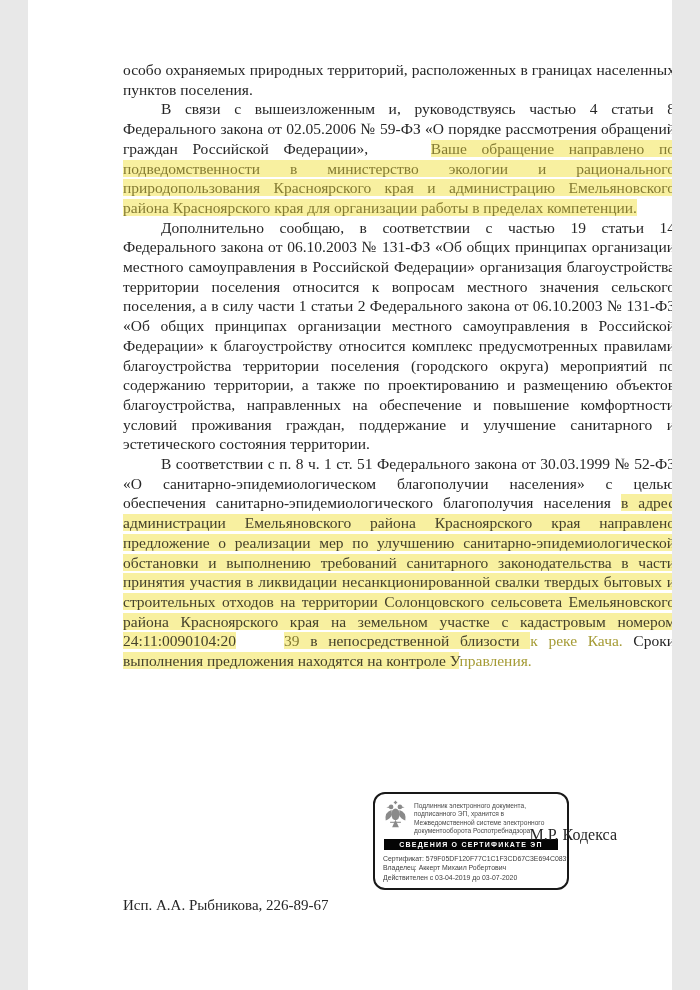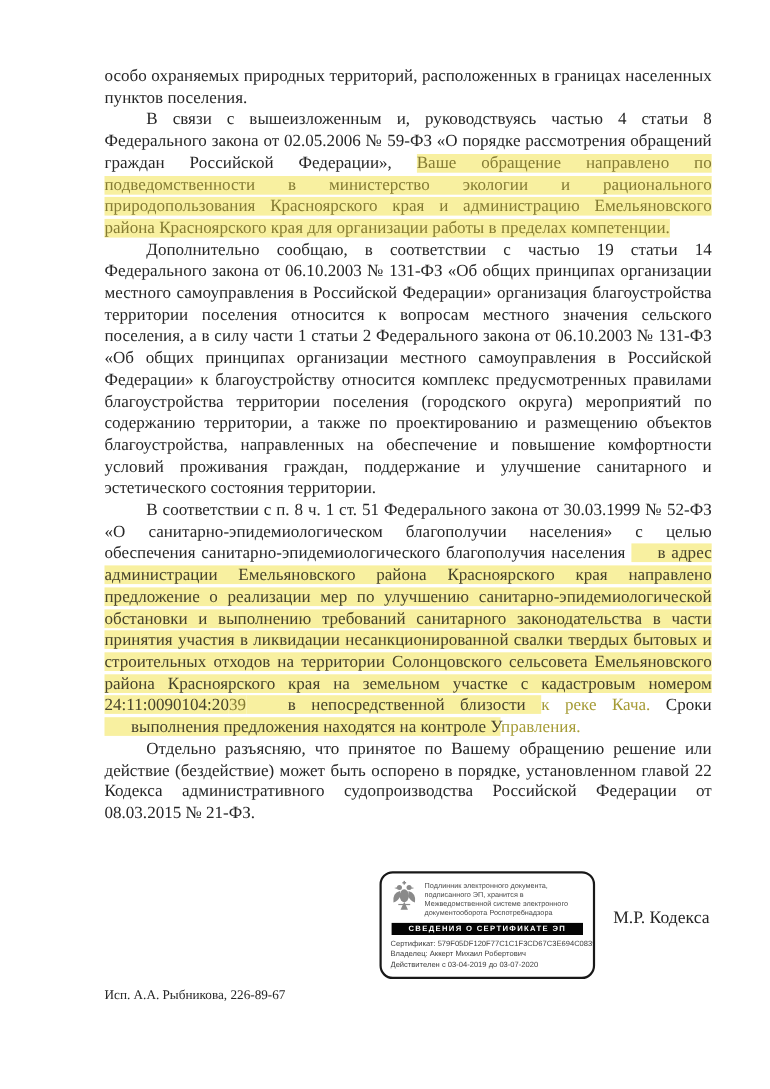--- a/index.html
+++ b/index.html
@@ -7,42 +7,42 @@
     --text: #262626;
     --hl-bg: #F8F0A0;
     --hl-dark: #45412B;
     --hl-olive: #847B33;
     --olive: #A59B35;
   }
   * { box-sizing: border-box; margin: 0; padding: 0; }
   html, body { background: #e8e8e8; }
   .page {
     position: relative;
-    width: 700px;
+    width: 644px;
     height: 990px;
     margin: 0 auto;
     background: var(--page-bg);
     overflow: hidden;
     font-family: "Liberation Serif", "DejaVu Serif", serif;
     color: var(--text);
   }
   .body-text {
     position: absolute;
     left: 95px;
     top: 60px;
     width: 552px;
     font-size: 15.5px;
     line-height: 19.7px;
     text-align: justify;
   }
   .para { margin: 0; }
   .para.indent { text-indent: 38px; }
   .seg-normal  { color: var(--text); }
-  .seg-hl      { background: var(--hl-bg); color: var(--hl-dark); padding-left: 24px; }
-  .seg-hl-olive{ background: var(--hl-bg); color: var(--hl-olive); }
+  .seg-hl      { background: var(--hl-bg); color: var(--hl-dark); }
+  .seg-hl-olive{ background: var(--hl-bg); color: var(--hl-olive); margin-left: 48px; }
   .seg-olive   { color: var(--olive); }
 
   .sign-label {
     position: absolute;
     left: 95px;
     top: 826px;
     font-size: 16px;
   }
   .sign-name {
     position: absolute;
@@ -91,34 +91,33 @@
     font-size: 6.9px;
     line-height: 9.6px;
     white-space: nowrap;
     overflow: hidden;
     color: #3d3d3d;
   }
   .executor {
     position: absolute;
     left: 95px;
     top: 897px;
-    font-size: 12px;
+    font-size: 15px;
   }
 </style>
 </head>
 <body>
 
 <div class="page">
 
   <div class="body-text">
       <p class="para"><span class="seg-normal">особо охраняемых природных территорий, расположенных в границах населенных пунктов поселения.</span></p>
       <p class="para indent"><span class="seg-normal">В связи с вышеизложенным и, руководствуясь частью 4 статьи 8 Федерального закона от 02.05.2006 № 59-ФЗ «О порядке рассмотрения обращений граждан Российской Федерации», </span><span class="seg-hl-olive">Ваше обращение направлено по подведомственности в министерство экологии и рационального природопользования Красноярского края и администрацию Емельяновского района Красноярского края для организации работы в пределах компетенции.</span></p>
       <p class="para indent"><span class="seg-normal">Дополнительно сообщаю, в соответствии с частью 19 статьи 14 Федерального закона от 06.10.2003 № 131-ФЗ «Об общих принципах организации местного самоуправления в Российской Федерации» организация благоустройства территории поселения относится к вопросам местного значения сельского поселения, а в силу части 1 статьи 2 Федерального закона от 06.10.2003 № 131-ФЗ «Об общих принципах организации местного самоуправления в Российской Федерации» к благоустройству относится комплекс предусмотренных правилами благоустройства территории поселения (городского округа) мероприятий по содержанию территории, а также по проектированию и размещению объектов благоустройства, направленных на обеспечение и повышение комфортности условий проживания граждан, поддержание и улучшение санитарного и эстетического состояния территории.</span></p>
       <p class="para indent"><span class="seg-normal">В соответствии с п. 8 ч. 1 ст. 51 Федерального закона от 30.03.1999 № 52-ФЗ «О санитарно-эпидемиологическом благополучии населения» с целью обеспечения санитарно-эпидемиологического благополучия населения </span><span class="seg-hl">в адрес администрации Емельяновского района Красноярского края направлено предложение о реализации мер по улучшению санитарно-эпидемиологической обстановки и выполнению требований санитарного законодательства в части принятия участия в ликвидации несанкционированной свалки твердых бытовых и строительных отходов на территории Солонцовского сельсовета Емельяновского района Красноярского края на земельном участке с кадастровым номером 24:11:0090104:20</span><span class="seg-hl-olive">39</span><span class="seg-hl"> в непосредственной близости </span><span class="seg-olive">к реке Кача.</span><span class="seg-normal"> Сроки </span><span class="seg-hl">выполнения предложения находятся на контроле У</span><span class="seg-olive">правления.</span></p>
-      <p class="para indent"><span class="seg-normal">Отдельно разъясняю, что принятое по Вашему обращению решение или действие (бездействие) может быть оспорено в порядке, установленном главой 22 Кодекса административного судопроизводства Российской Федерации от 08.03.2015 № 21-ФЗ.</span></p>
     </div>
 
 
   <div class="stamp">
     <div class="stamp-top">
       <svg class="stamp-emblem" viewBox="0 0 40 44" aria-hidden="true">
         <g fill="#8a8a8a">
           <rect x="19" y="1" width="2" height="5"></rect>
           <rect x="17.5" y="2.5" width="5" height="2"></rect>
           <circle cx="13.5" cy="10" r="3.4"></circle>

